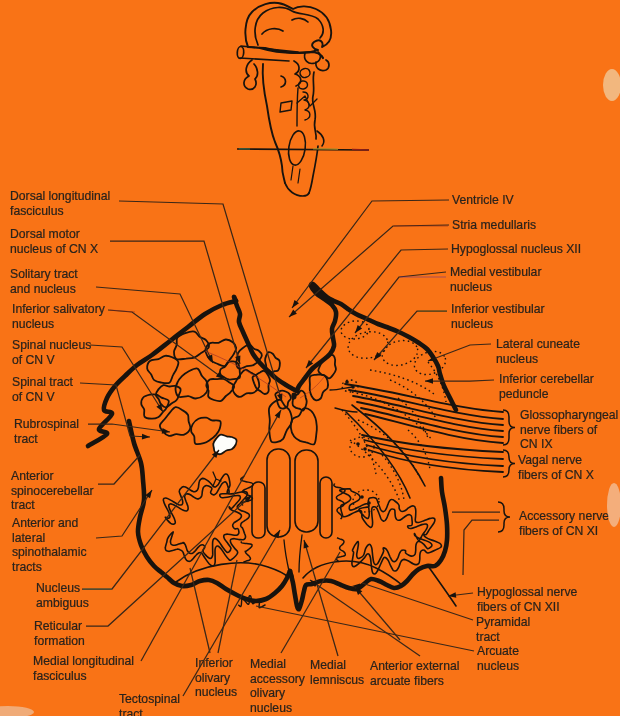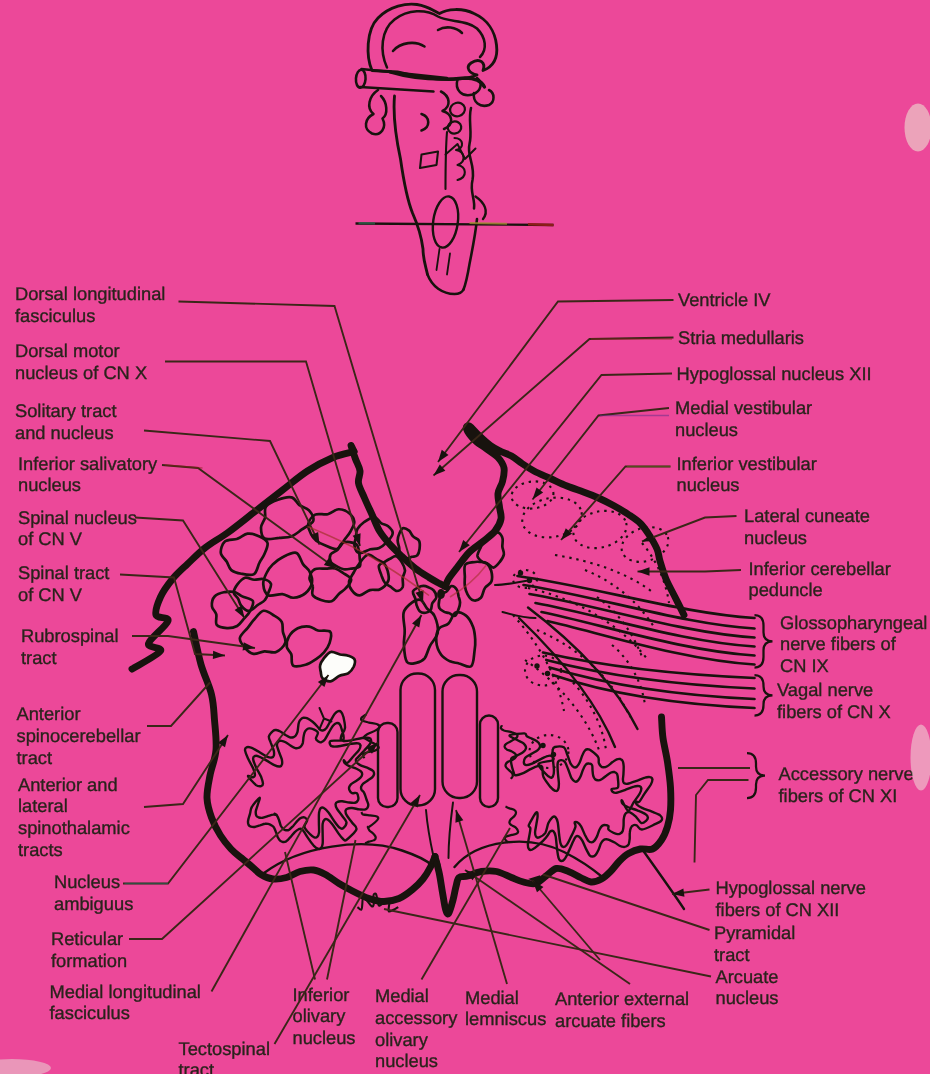--- a/index.html
+++ b/index.html
@@ -1,15 +1,15 @@
 <!DOCTYPE html>
 <html><head><meta charset="utf-8">
 <style>
 html,body{margin:0;padding:0;background:#fbfaf6;}
-#page{position:relative;width:620px;height:716px;background:#ec4899;overflow:hidden;}
+#page{position:relative;width:620px;height:716px;background:#f97316;overflow:hidden;}
 </style></head>
 <body>
 <div id="page"><svg width="620" height="716" viewBox="0 0 620 716">
       <g font-family="Liberation Sans, sans-serif" letter-spacing="0">
         <text x="10" y="200.0" font-size="12.2" text-anchor="start" fill="#2a231c" stroke="#2a231c" stroke-width="0.22">Dorsal longitudinal</text>
         <text x="10" y="214.5" font-size="12.2" text-anchor="start" fill="#2a231c" stroke="#2a231c" stroke-width="0.22">fasciculus</text>
         <text x="10" y="238.0" font-size="12.2" text-anchor="start" fill="#2a231c" stroke="#2a231c" stroke-width="0.22">Dorsal motor</text>
         <text x="10" y="252.5" font-size="12.2" text-anchor="start" fill="#2a231c" stroke="#2a231c" stroke-width="0.22">nucleus of CN X</text>
         <text x="10" y="278.0" font-size="12.2" text-anchor="start" fill="#2a231c" stroke="#2a231c" stroke-width="0.22">Solitary tract</text>
         <text x="10" y="292.5" font-size="12.2" text-anchor="start" fill="#2a231c" stroke="#2a231c" stroke-width="0.22">and nucleus</text>

